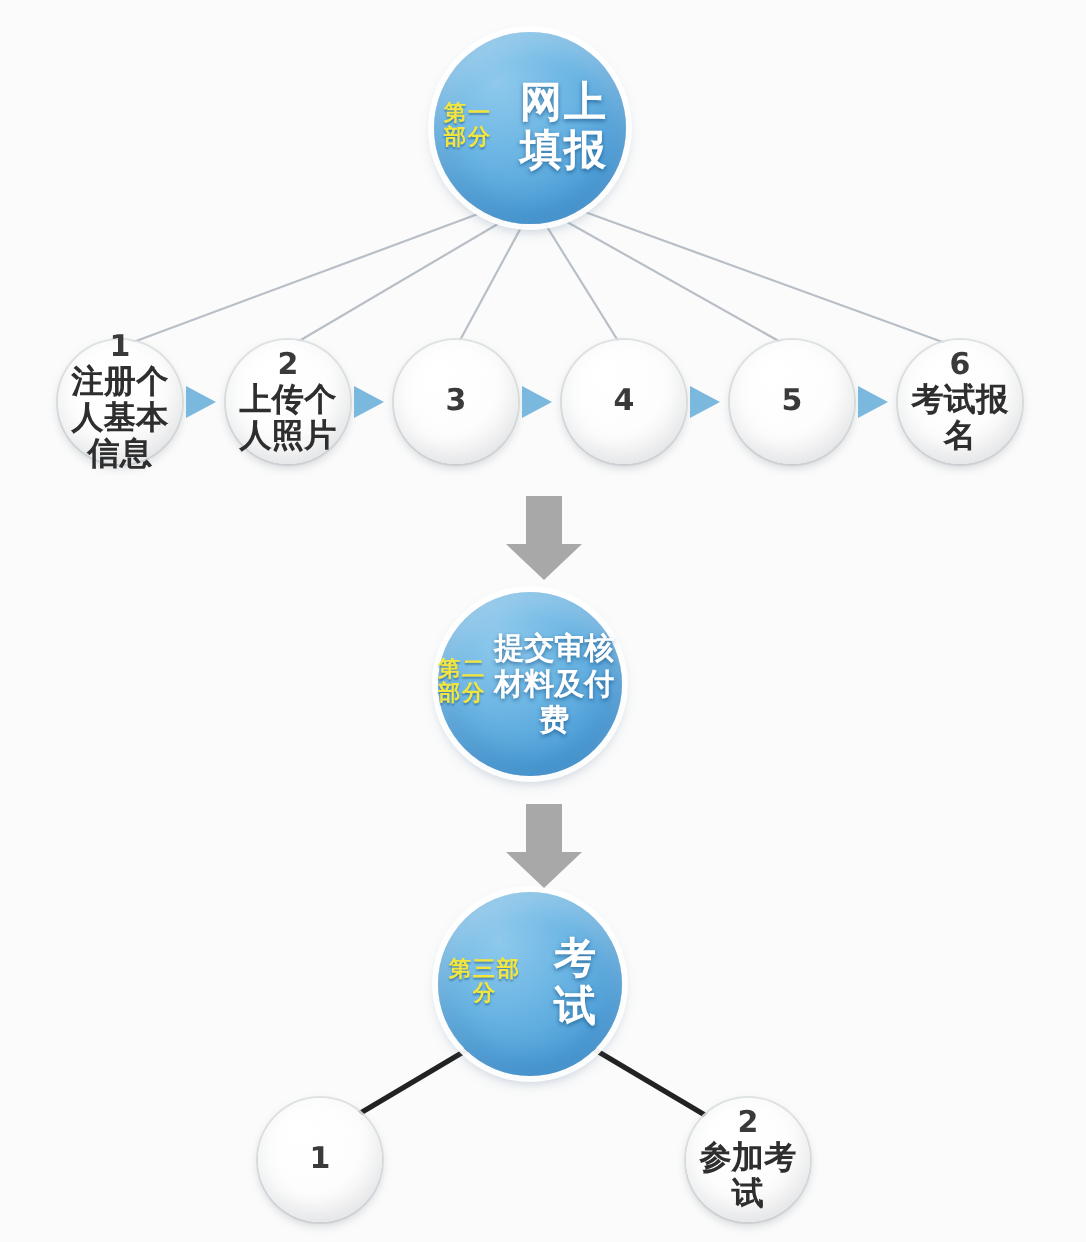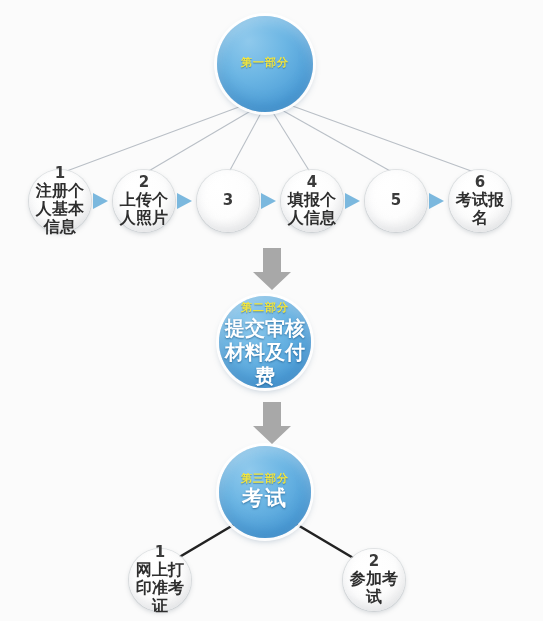--- a/index.html
+++ b/index.html
@@ -36,21 +36,21 @@
     background: radial-gradient(circle at 33% 26%,
                 #8fc9ec 0%,
                 #6cb6e4 38%,
                 #4f9fd8 72%,
                 #3f90cf 100%);
     box-shadow: 0 0 0 3px rgba(255,255,255,0.92),
                 0 3px 7px rgba(90,120,150,0.40),
                 inset 0 -7px 14px rgba(40,110,170,0.30),
                 inset 0 6px 12px rgba(255,255,255,0.32);
     display: flex;
-    flex-direction: column;
+    flex-direction: row;
     align-items: center;
     justify-content: center;
     text-align: center;
     line-height: 1.12;
   }
   .section-kicker {
     color: #f2e53d;
     font-size: 11px;
     font-weight: bold;
     letter-spacing: 1px;
@@ -62,21 +62,21 @@
     font-weight: bold;
     text-shadow: 0 1px 2px rgba(0,60,110,0.55);
   }
   #node-part1 {
     left: 217px; top: 16px; width: 96px; height: 96px;
   }
   #node-part1 .section-title { font-size: 21px; letter-spacing: 1px; }
   #node-part2 {
     left: 219px; top: 296px; width: 92px; height: 92px; justify-content: flex-end;
   }
-  #node-part2 .section-title { font-size: 20px; line-height: 1.2; }
+  #node-part2 .section-title { font-size: 15px; line-height: 1.2; }
   #node-part3 {
     left: 219px; top: 446px; width: 92px; height: 92px;
   }
   #node-part3 .section-title { font-size: 21px; letter-spacing: 2px; text-align: center; }
 
   
   .step-node {
     position: absolute;
     z-index: 3;
     border-radius: 50%;
@@ -165,36 +165,36 @@
     </g>
 
     <g stroke="#222222" stroke-width="2.6" fill="none" stroke-linecap="round">
       <line x1="235" y1="524" x2="171" y2="562"></line>
       <line x1="296" y1="524" x2="360" y2="562"></line>
     </g>
   </svg>
 
   <div class="section-node" id="node-part1">
     <div class="section-kicker">第一部分</div>
+    <div class="section-title">网上填报</div>
   </div>
 
   <div class="step-node row-step" id="step-1">
     <div class="step-num">1</div>
     <div class="step-label">注册个人基本信息</div>
   </div>
   <div class="step-node row-step" id="step-2">
     <div class="step-num">2</div>
     <div class="step-label">上传个人照片</div>
   </div>
   <div class="step-node row-step" id="step-3">
     <div class="step-num">3</div>
   </div>
   <div class="step-node row-step" id="step-4">
     <div class="step-num">4</div>
-    <div class="step-label">填报个人信息</div>
   </div>
   <div class="step-node row-step" id="step-5">
     <div class="step-num">5</div>
   </div>
   <div class="step-node row-step" id="step-6">
     <div class="step-num">6</div>
     <div class="step-label">考试报名</div>
   </div>
 
   <div class="row-arrow" id="row-arrow-1"></div>
@@ -216,20 +216,19 @@
     <polygon points="10,0 28,0 28,24 38,24 19,42 0,24 10,24" fill="#a8a8a8"></polygon>
   </svg>
 
   <div class="section-node" id="node-part3">
     <div class="section-kicker">第三部分</div>
     <div class="section-title">考试</div>
   </div>
 
   <div class="step-node exam-step" id="exam-step-1">
     <div class="step-num">1</div>
-    <div class="step-label">网上打印准考证</div>
   </div>
   <div class="step-node exam-step" id="exam-step-2">
     <div class="step-num">2</div>
     <div class="step-label">参加考试</div>
   </div>
 
 </div>
 
 </body></html>

